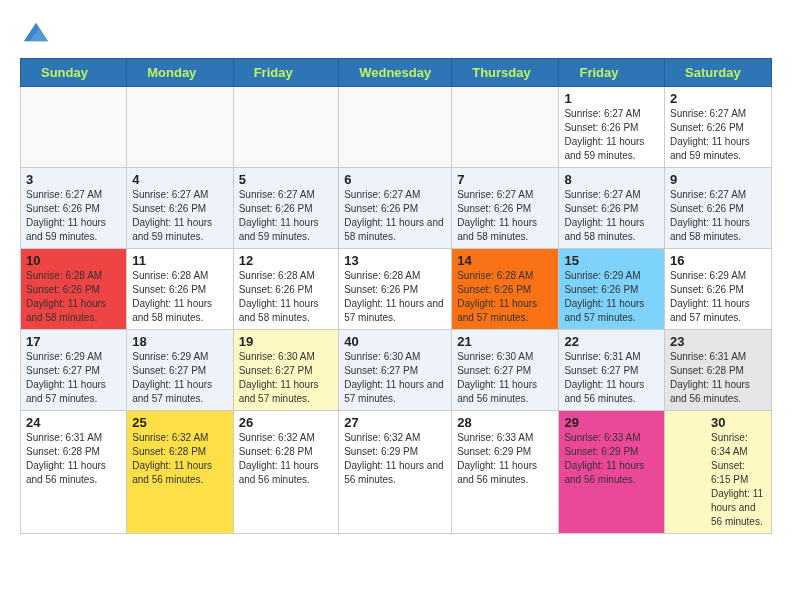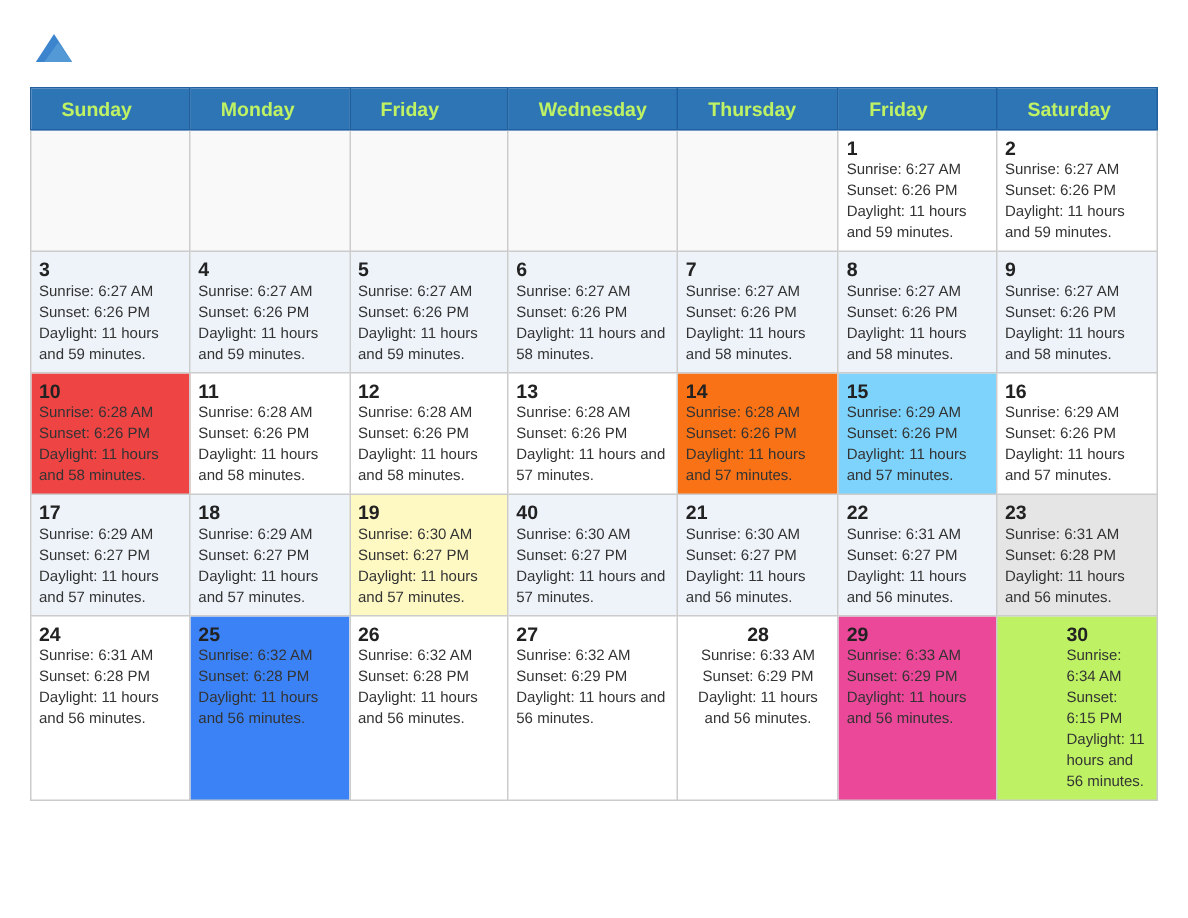--- a/index.html
+++ b/index.html
@@ -283,51 +283,51 @@
 Daylight: 11 hours and 56 minutes.</div>
           </td>
         </tr>
         <tr>
           <td style="background: rgb(255, 255, 255);">
             <span class="day-number">24</span>
             <div class="day-info" style="white-space: pre-line;">Sunrise: 6:31 AM
 Sunset: 6:28 PM
 Daylight: 11 hours and 56 minutes.</div>
           </td>
-          <td style="background: #3b82f6;">
+          <td style="background: #fde047;">
             <span class="day-number">25</span>
             <div class="day-info" style="white-space: pre-line;">Sunrise: 6:32 AM
 Sunset: 6:28 PM
 Daylight: 11 hours and 56 minutes.</div>
           </td>
           <td style="background: rgb(255, 255, 255);">
             <span class="day-number">26</span>
             <div class="day-info" style="white-space: pre-line;">Sunrise: 6:32 AM
 Sunset: 6:28 PM
 Daylight: 11 hours and 56 minutes.</div>
           </td>
           <td style="background: rgb(255, 255, 255);">
             <span class="day-number">27</span>
             <div class="day-info" style="white-space: pre-line;">Sunrise: 6:32 AM
 Sunset: 6:29 PM
 Daylight: 11 hours and 56 minutes.</div>
           </td>
-          <td style="background: rgb(255, 255, 255); text-align: center;">
+          <td style="background: rgb(255, 255, 255);">
             <span class="day-number">28</span>
             <div class="day-info" style="white-space: pre-line;">Sunrise: 6:33 AM
 Sunset: 6:29 PM
 Daylight: 11 hours and 56 minutes.</div>
           </td>
           <td style="background: #ec4899;">
             <span class="day-number">29</span>
             <div class="day-info" style="white-space: pre-line;">Sunrise: 6:33 AM
 Sunset: 6:29 PM
 Daylight: 11 hours and 56 minutes.</div>
           </td>
-          <td style="background: #bef264; padding-left: 46px;">
+          <td style="background: #fef9c3; padding-left: 46px;">
             <span class="day-number">30</span>
             <div class="day-info" style="white-space: pre-line;">Sunrise: 6:34 AM
 Sunset: 6:15 PM
 Daylight: 11 hours and 56 minutes.</div>
           </td>
         </tr>
       </tbody>
   </table>
 </div>
 

